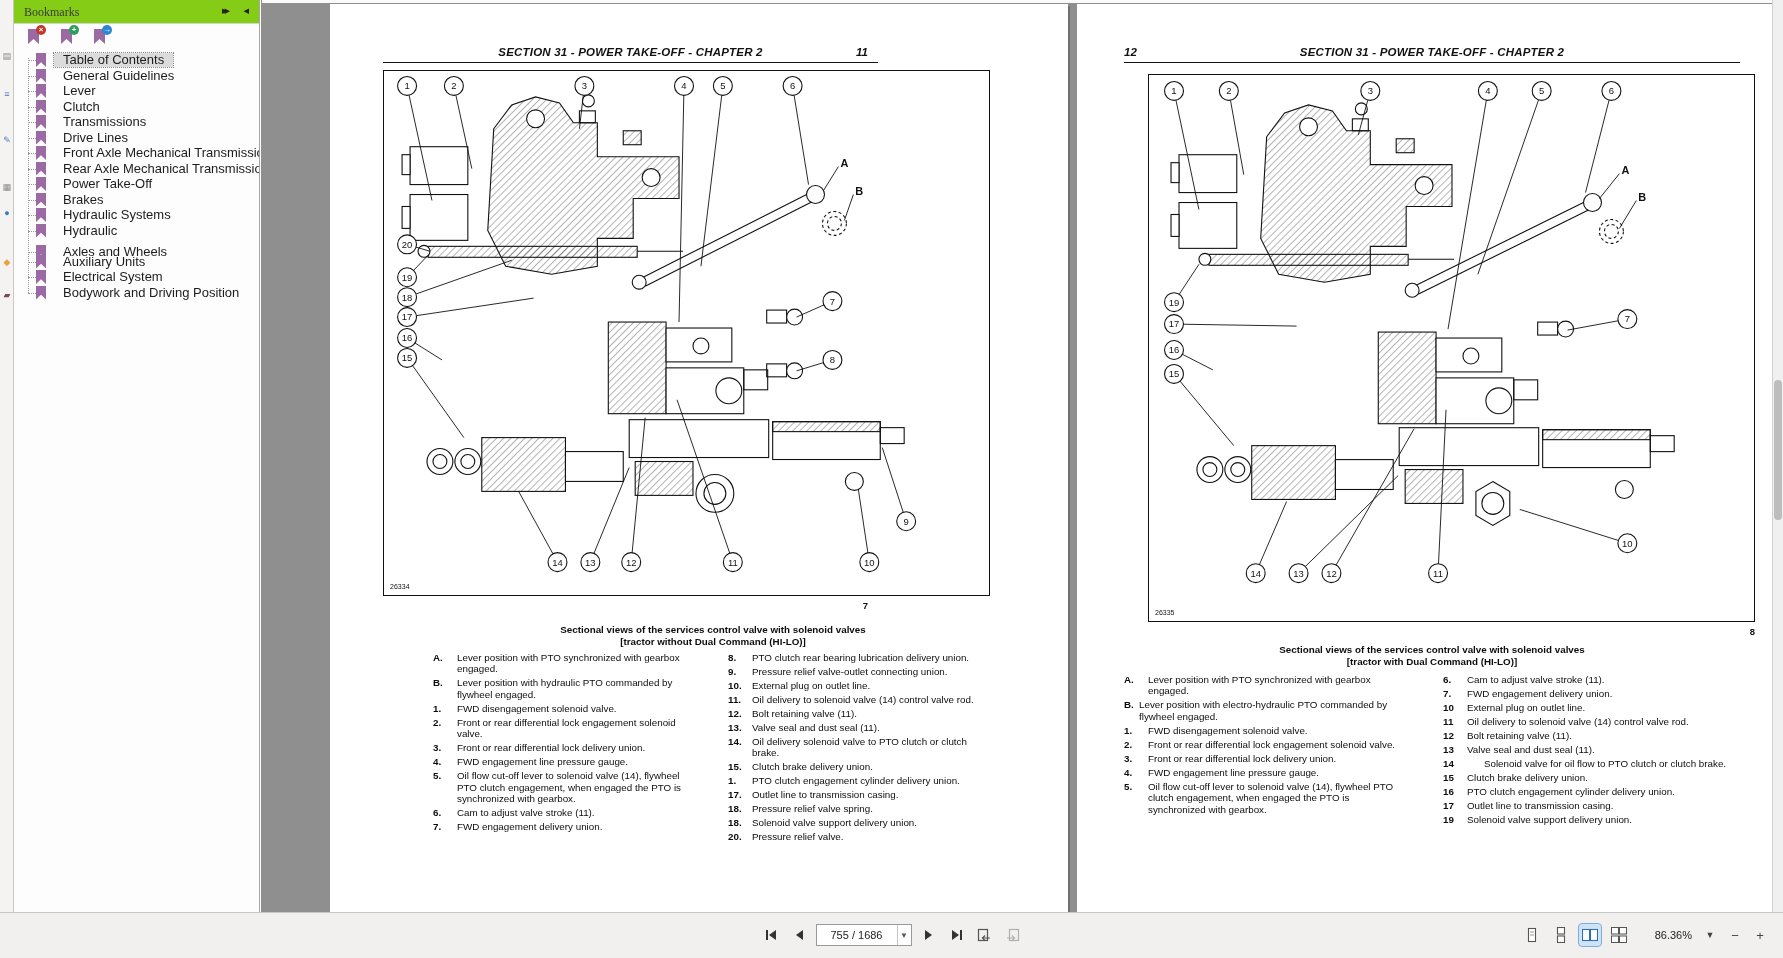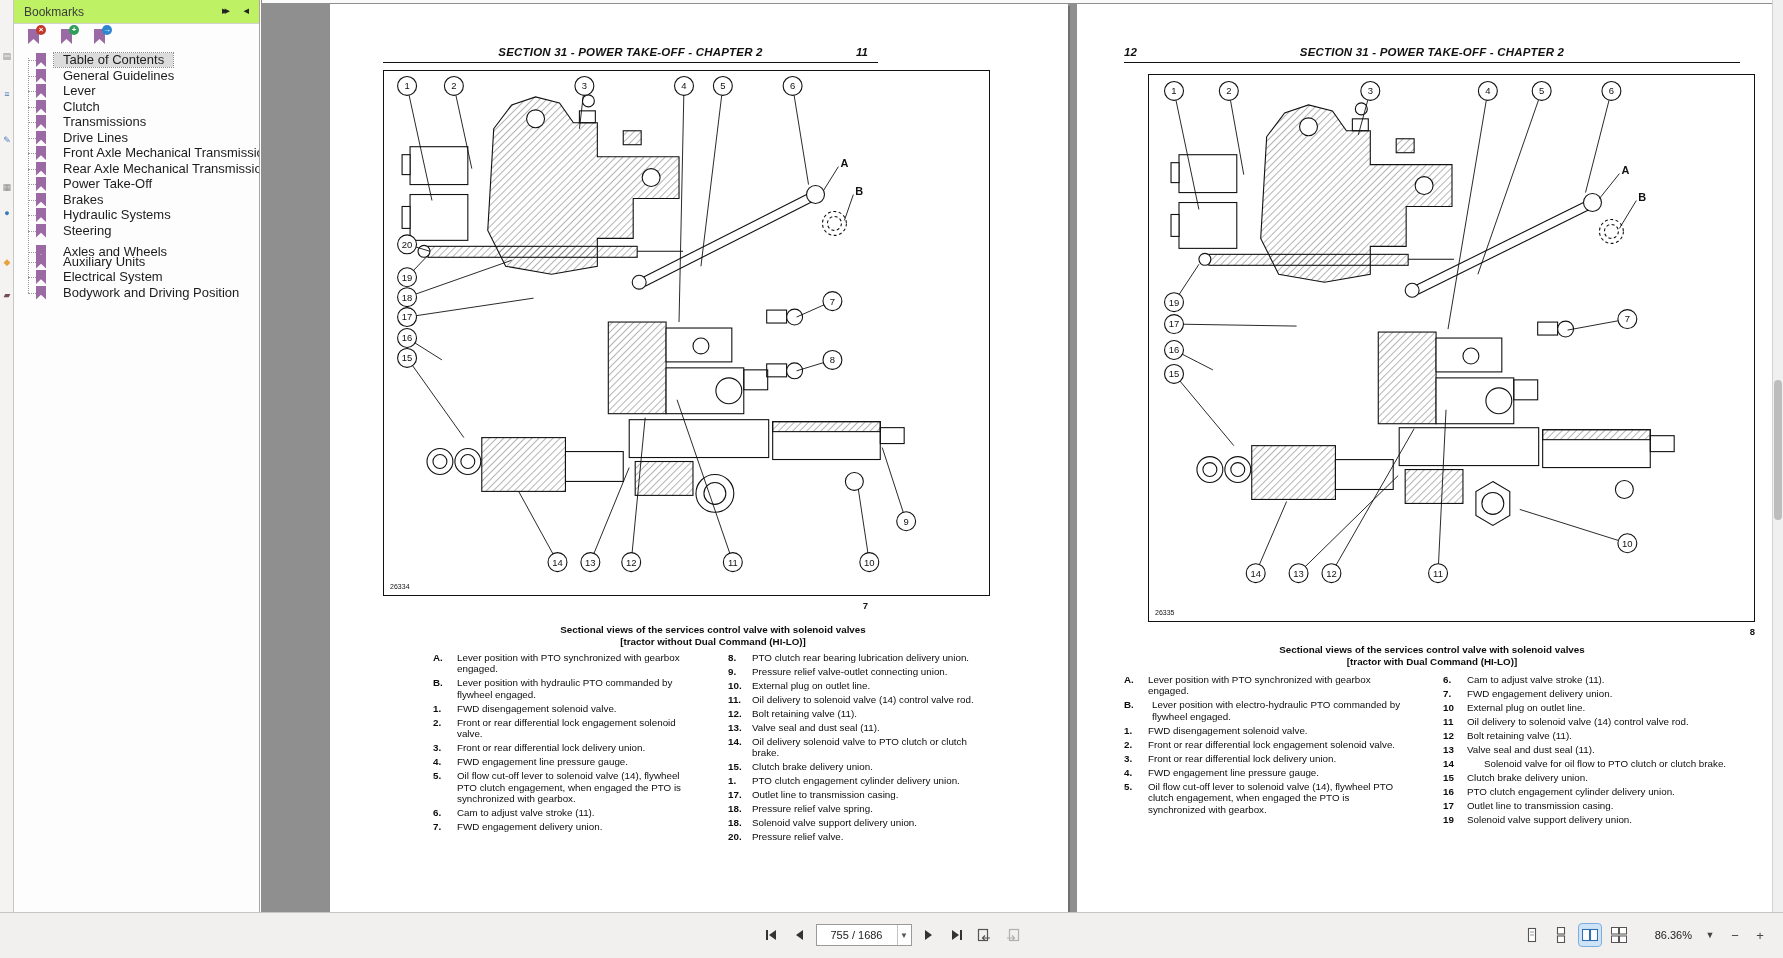--- a/index.html
+++ b/index.html
@@ -10,21 +10,21 @@
   
   #tab-strip { position:absolute; left:0; top:0; width:14px; height:912px;
     background:#f4f3f2; border-right:1px solid #c9c6c4; z-index:5; }
   .strip-icon { position:absolute; left:1px; width:12px; height:12px; font-size:9px;
     line-height:12px; text-align:center; cursor:pointer; }
 
   
   #sidebar { position:absolute; left:14px; top:0; width:246px; height:912px;
     background:#fdfdfd; border-right:1px solid #a8a5a3; z-index:4; }
   #sidebar-header { position:absolute; left:0; top:0; right:0; height:24px;
-    background:#bef264; border-bottom:1px solid #d4d2cf; }
+    background:#84cc16; border-bottom:1px solid #d4d2cf;font-family:Liberation Serif, serif; }
   #sidebar-title { position:absolute; left:10px; top:5px; font-size:12px; color:#3b3b3b; }
   .hdr-btn { position:absolute; top:4px; font-size:11px; color:#222; cursor:pointer; }
   #btn-expand { right:32px; letter-spacing:-3px; }
   #btn-collapse { right:10px; }
   #bm-toolbar { position:absolute; left:0; top:24px; right:0; height:26px; background:#fdfdfd; }
   .bm-tool { position:absolute; top:4px; width:18px; height:18px; cursor:pointer; }
   .flag { position:absolute; left:2px; top:1px; width:11px; height:15px;
     background:var(--c-flag,#9b6aa4);
     clip-path:polygon(0 0,100% 0,100% 100%,50% 66%,0 100%); }
   .flag.small { width:10px; height:14px; }
@@ -178,21 +178,21 @@
           <span class="bm-label">Brakes</span>
         </div>
         <div class="bm-row" style="top: 155px;">
           <span class="stub"></span>
           <span class="flag small"></span>
           <span class="bm-label">Hydraulic Systems</span>
         </div>
         <div class="bm-row" style="top: 170.5px;">
           <span class="stub"></span>
           <span class="flag small"></span>
-          <span class="bm-label">Steering</span>
+          <span class="bm-label">Hydraulic</span>
         </div>
         <div class="bm-row" style="top: 172px; margin-top: 20px;">
           <span class="stub"></span>
           <span class="flag small"></span>
           <span class="bm-label">Axles and Wheels</span>
         </div>
         <div class="bm-row" style="top: 201.5px;">
           <span class="stub"></span>
           <span class="flag small"></span>
           <span class="bm-label">Auxiliary Units</span>
@@ -555,21 +555,21 @@
       <div class="caption" style="left:47px;top:640px;width:616px;">Sectional views of the services control valve with solenoid valves</div>
       <div class="caption" style="left:47px;top:652px;width:616px;">[tractor with Dual Command (HI-LO)]</div>
 
       <div class="col" style="left:47px;top:670px;width:282px;">
           <div class="li">
             <span class="li-lbl">A.</span>
             <span class="li-txt" style="margin-left: 24px;">Lever position with PTO synchronized with gearbox engaged.</span>
           </div>
           <div class="li">
             <span class="li-lbl">B.</span>
-            <span class="li-txt" style="margin-left: 28px;">Lever position with electro-hydraulic PTO commanded by flywheel engaged.</span>
+            <span class="li-txt" style="margin-left: 15px;">Lever position with electro-hydraulic PTO commanded by flywheel engaged.</span>
           </div>
           <div class="li">
             <span class="li-lbl">1.</span>
             <span class="li-txt" style="margin-left: 24px;">FWD disengagement solenoid valve.</span>
           </div>
           <div class="li">
             <span class="li-lbl">2.</span>
             <span class="li-txt" style="margin-left: 24px;">Front or rear differential lock engagement solenoid valve.</span>
           </div>
           <div class="li">

